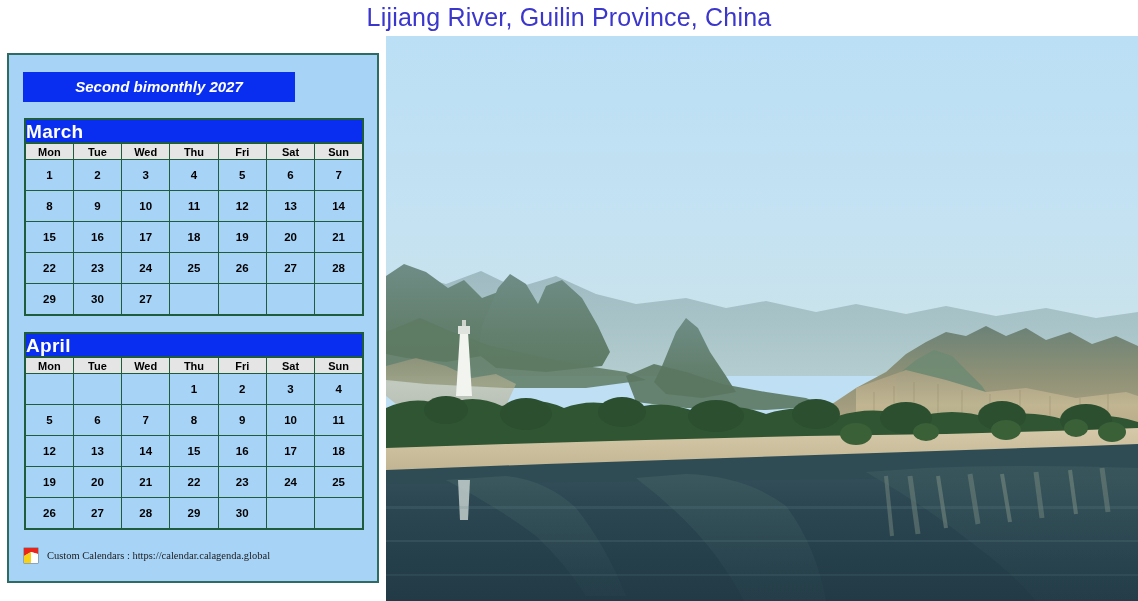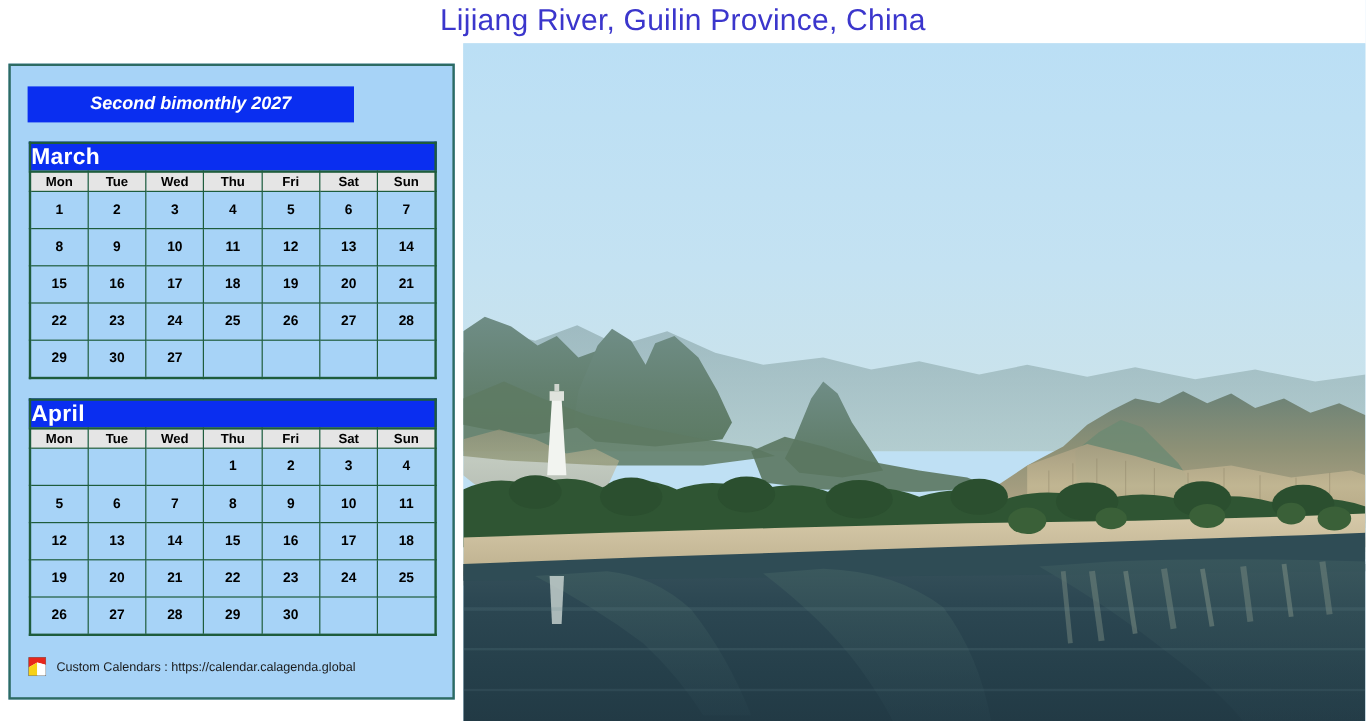--- a/index.html
+++ b/index.html
@@ -125,20 +125,21 @@
   #footer-logo-icon {
     width: 17px;
     height: 17px;
     position: relative;
     flex: none;
   }
   #footer-text {
     font-size: 10.5px;
     color: #1b1b1b;
     white-space: nowrap;
+    font-family: Liberation Serif, serif;
   }
 
   
   #photo {
     position: absolute;
     left: 386px;
     top: 36px;
     width: 752px;
     height: 565px;
     overflow: hidden;

